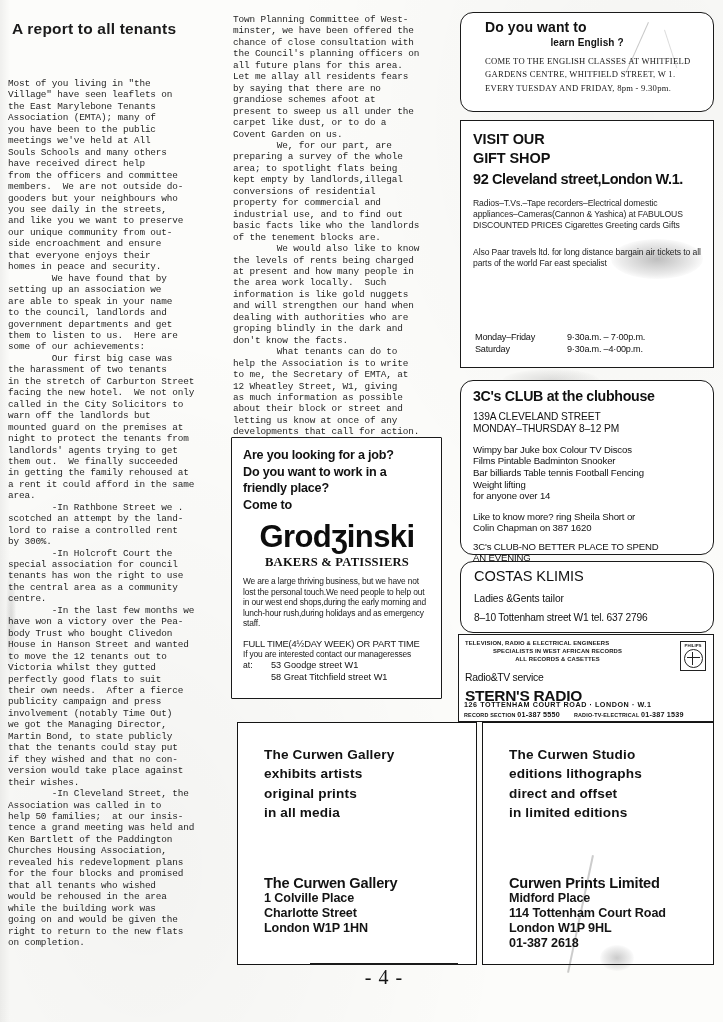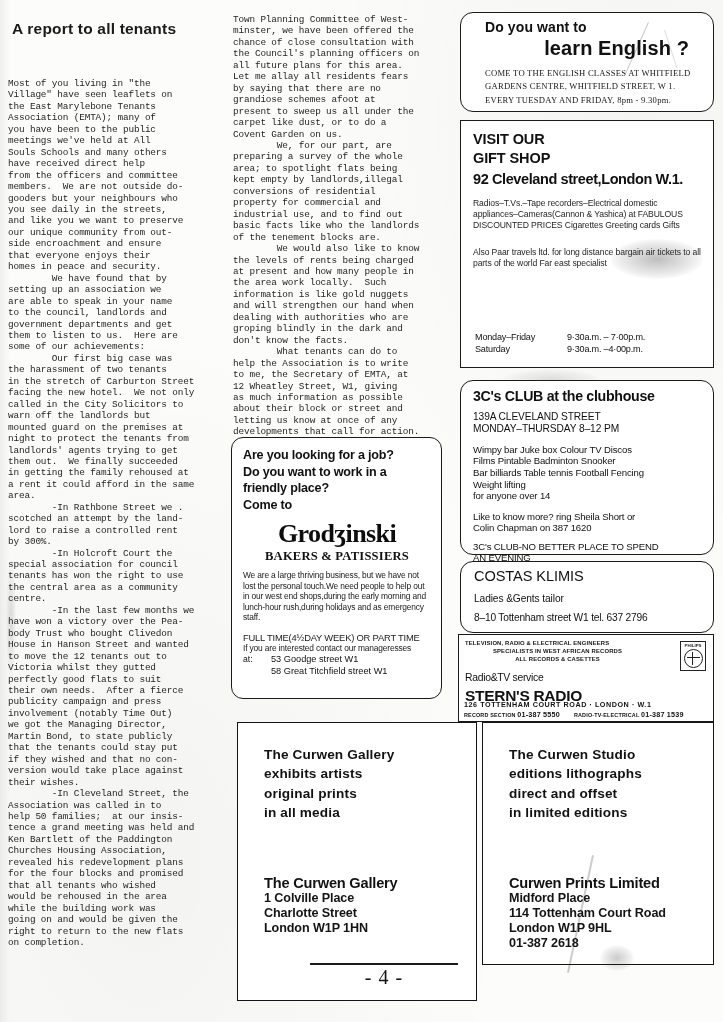--- a/index.html
+++ b/index.html
@@ -70,36 +70,36 @@
   .sig u { text-decoration: underline; }
 
   
   .ad-grodzinski {
     position: absolute;
     left: 231px;
     top: 437px;
     width: 211px;
     height: 262px;
     border: 1.6px solid #1a1a1a;
-    border-radius: 12px;
+    border-radius: 1px;
     background: #fff;
     box-sizing: border-box;
     padding: 9px 10px 6px 11px;
   }
   .grod-line {
     font-weight: bold;
     font-size: 12.6px;
     line-height: 16.5px;
     color: #111;
     letter-spacing: -0.2px;
   }
   .grod-name {
-    font-family: Liberation Serif, serif;
+    font-family: Liberation Sans, sans-serif;
     font-weight: bold;
-    font-size: 26px;
+    font-size: 31px;
     text-align: center;
     letter-spacing: -0.6px;
     margin: 6px 0 0 0;
     color: #0d0d0d;
   }
   .grod-sub {
     font-family: "Liberation Serif", serif;
     font-weight: bold;
     font-size: 12.6px;
     text-align: center;
@@ -128,21 +128,21 @@
     position: absolute;
     border: 1.7px solid #1a1a1a;
     background: #fff;
     box-sizing: border-box;
   }
   .adbox.rounded { border-radius: 13px; }
 
   
   .ad-english { left: 460px; top: 12px; width: 254px; height: 100px; padding: 6px 10px 0 24px; }
   .eng-l1 { font-weight: bold; font-size: 14px; letter-spacing: 0.1px; }
-  .eng-l2 { font-weight: bold; font-size: 20px; letter-spacing: 0.1px; text-align: right; padding-right: 14px; margin-top: 2px;}
+  .eng-l2 { font-weight: bold; font-size: 10px; letter-spacing: 0.1px; text-align: center; padding-right: 14px; margin-top: 2px;}
   .eng-body {
     font-family: "Liberation Serif", serif;
     font-size: 8.6px;
     line-height: 13.4px;
     letter-spacing: 0.25px;
     margin-top: 7px;
     color: #171717;
   }
 
   
@@ -191,21 +191,21 @@
     width: 17px; height: 17px; border: 1.1px solid #222; border-radius: 50%;
     margin: 1px auto 0 auto; position: relative; overflow: hidden;
   }
   .philips .globe:before, .philips .globe:after {
     content:""; position:absolute; background:#222;
   }
   .philips .globe:before { left: 2px; top: 7px; width: 13px; height: 1.2px; }
   .philips .globe:after { left: 7px; top: 2px; width: 1.2px; height: 13px; }
 
   
-  .ad-curwen-gallery { left: 237px; top: 722px; width: 240px; height: 279px; border: 1.8px solid #141414; }
+  .ad-curwen-gallery { left: 237px; top: 722px; width: 240px; height: 243px; border: 1.8px solid #141414; }
   .ad-curwen-studio  { left: 482px; top: 722px; width: 232px; height: 243px; border: 1.8px solid #141414; }
   .cw-inner { padding: 22px 0 0 26px; }
   .cw-top { font-weight: bold; font-size: 13.6px; line-height: 19.4px; letter-spacing: 0.15px; color:#121212;}
   .cw-bot-name { font-weight: bold; font-size: 14.6px; letter-spacing: -0.2px; color:#121212;}
   .cw-bot { font-weight: bold; font-size: 12.6px; line-height: 15.2px; letter-spacing: -0.1px; color:#141414;}
   .cw-spacer { height: 52px; }
 
   
   .pagenum-rule {
     position: absolute; left: 310px; top: 963px; width: 148px; height: 1.6px; background: #1a1a1a;

